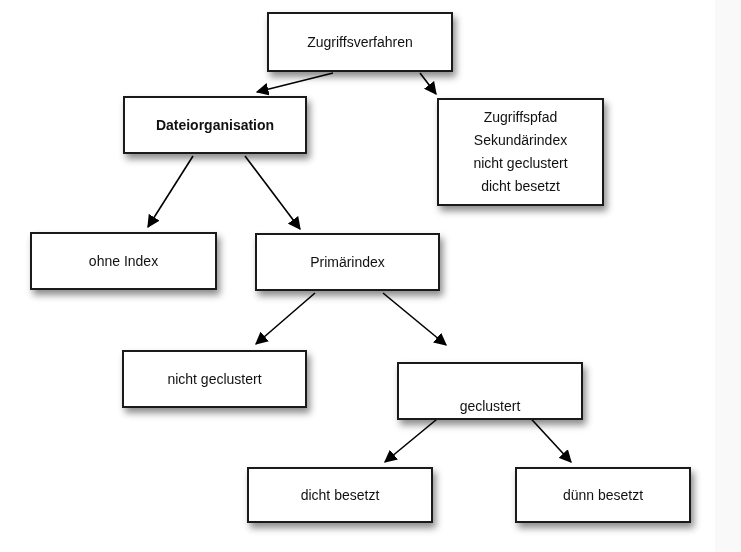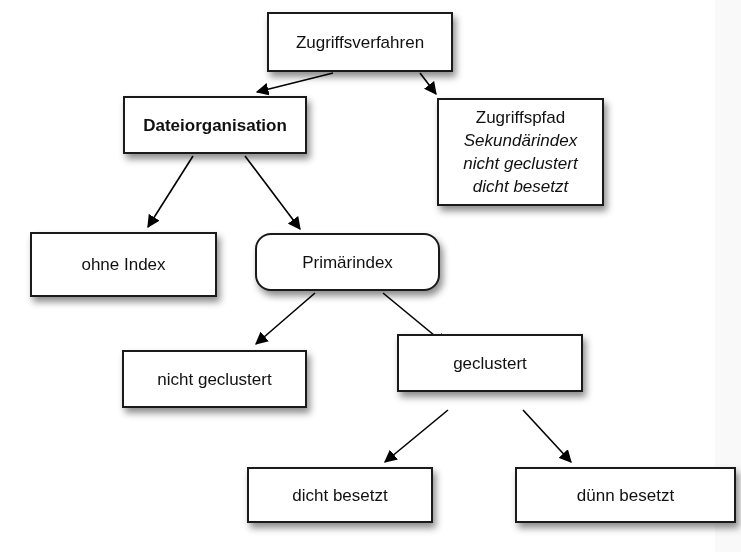--- a/index.html
+++ b/index.html
@@ -28,35 +28,35 @@
     position: absolute;
     box-sizing: border-box;
     background: #ffffff;
     border: 2px solid #1a1a1a;
     box-shadow: 3px 5px 7px rgba(0,0,0,0.45);
     display: flex;
     flex-direction: column;
     align-items: center;
     justify-content: center;
     text-align: center;
-    font-size: 17px;
+    font-size: 14px;
     color: #111111;
     z-index: 2;
   }
   .node .l { display: block; line-height: 23px; }
-  .node .it { font-style: italic; }
+  .node .it { }
   #n-root            { left: 267px; top: 12px;  width: 186px; height: 60px; }
   #n-dateiorg        { left: 123px; top: 96px;  width: 184px; height: 58px; font-weight: bold; }
   #n-zugriffspfad    { left: 437px; top: 98px;  width: 167px; height: 108px; }
-  #n-ohne-index      { left: 30px;  top: 232px; width: 187px; height: 65px; }
-  #n-primaerindex    { left: 255px; top: 233px; width: 185px; height: 58px; border-radius: 16px; }
+  #n-ohne-index      { left: 30px;  top: 232px; width: 187px; height: 58px; }
+  #n-primaerindex    { left: 255px; top: 233px; width: 185px; height: 58px; }
   #n-nicht-gecl      { left: 122px; top: 350px; width: 185px; height: 58px; }
-  #n-geclustert      { left: 397px; top: 334px; width: 186px; height: 58px; }
+  #n-geclustert      { left: 397px; top: 362px; width: 186px; height: 58px; justify-content: flex-end; }
   #n-dicht-besetzt   { left: 247px; top: 467px; width: 186px; height: 56px; }
-  #n-duenn-besetzt   { left: 515px; top: 467px; width: 221px; height: 56px; text-align: right; }
+  #n-duenn-besetzt   { left: 515px; top: 467px; width: 176px; height: 56px; text-align: right; }
 </style>
 </head>
 <body>
 
 <div class="stage">
 
   <div class="right-strip"></div>
 
   <svg id="edges" width="741" height="552" viewBox="0 0 741 552">
     <defs>

